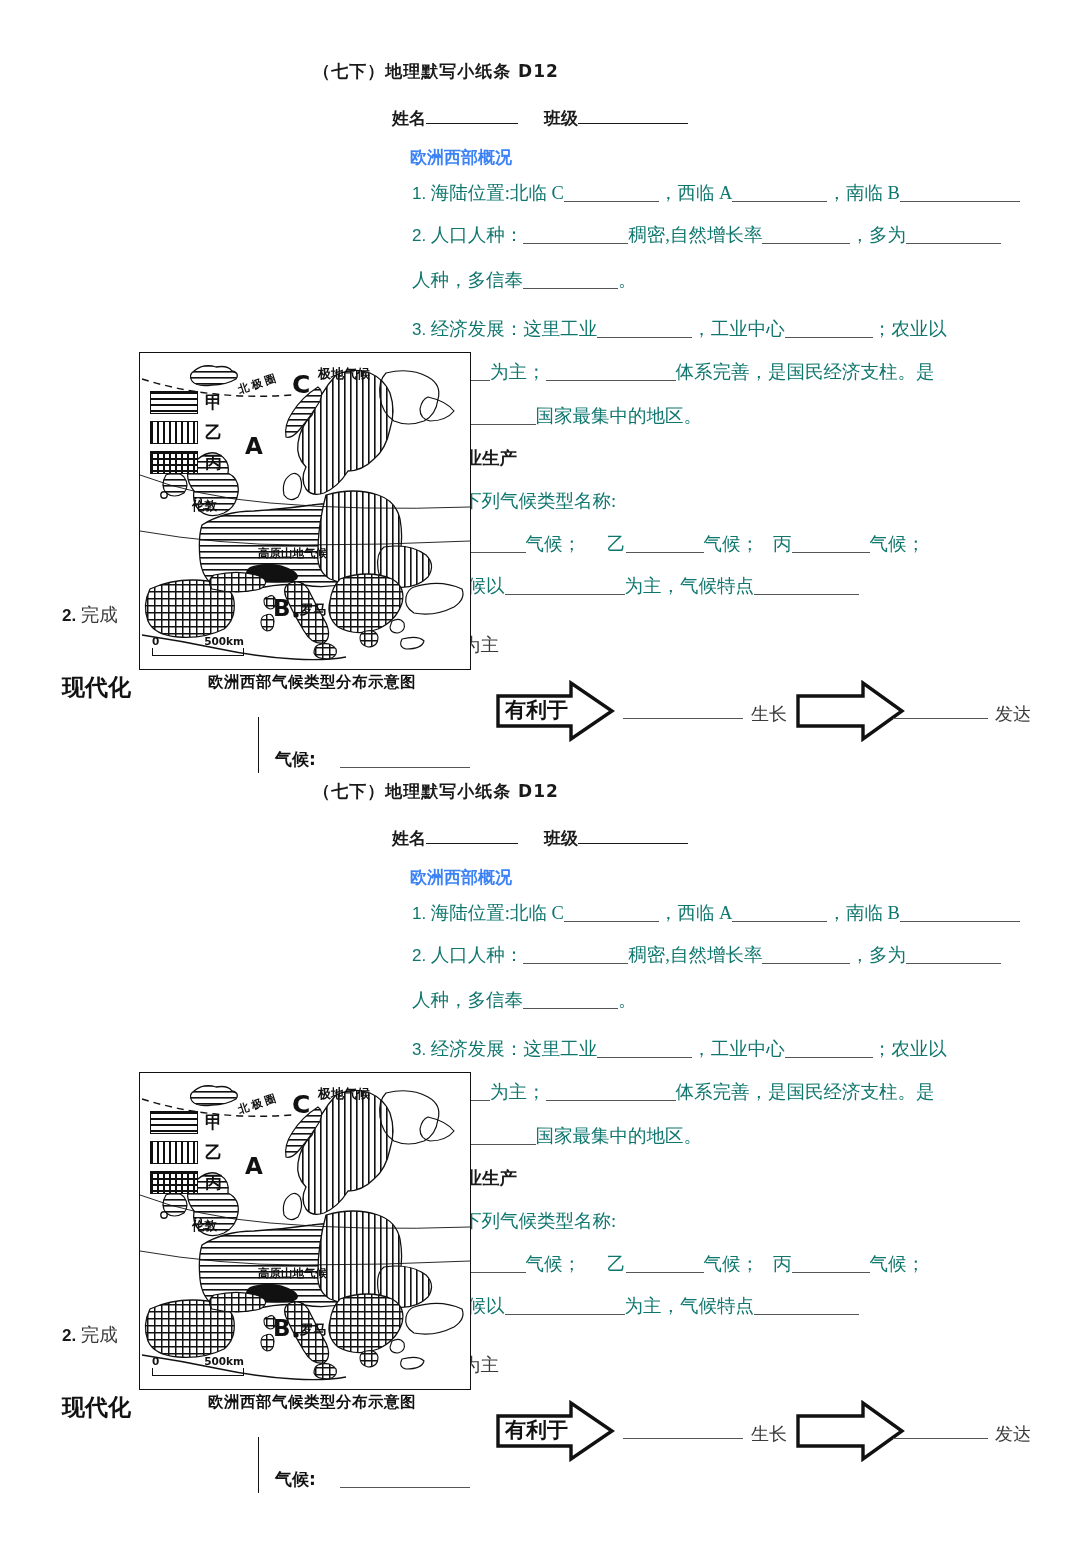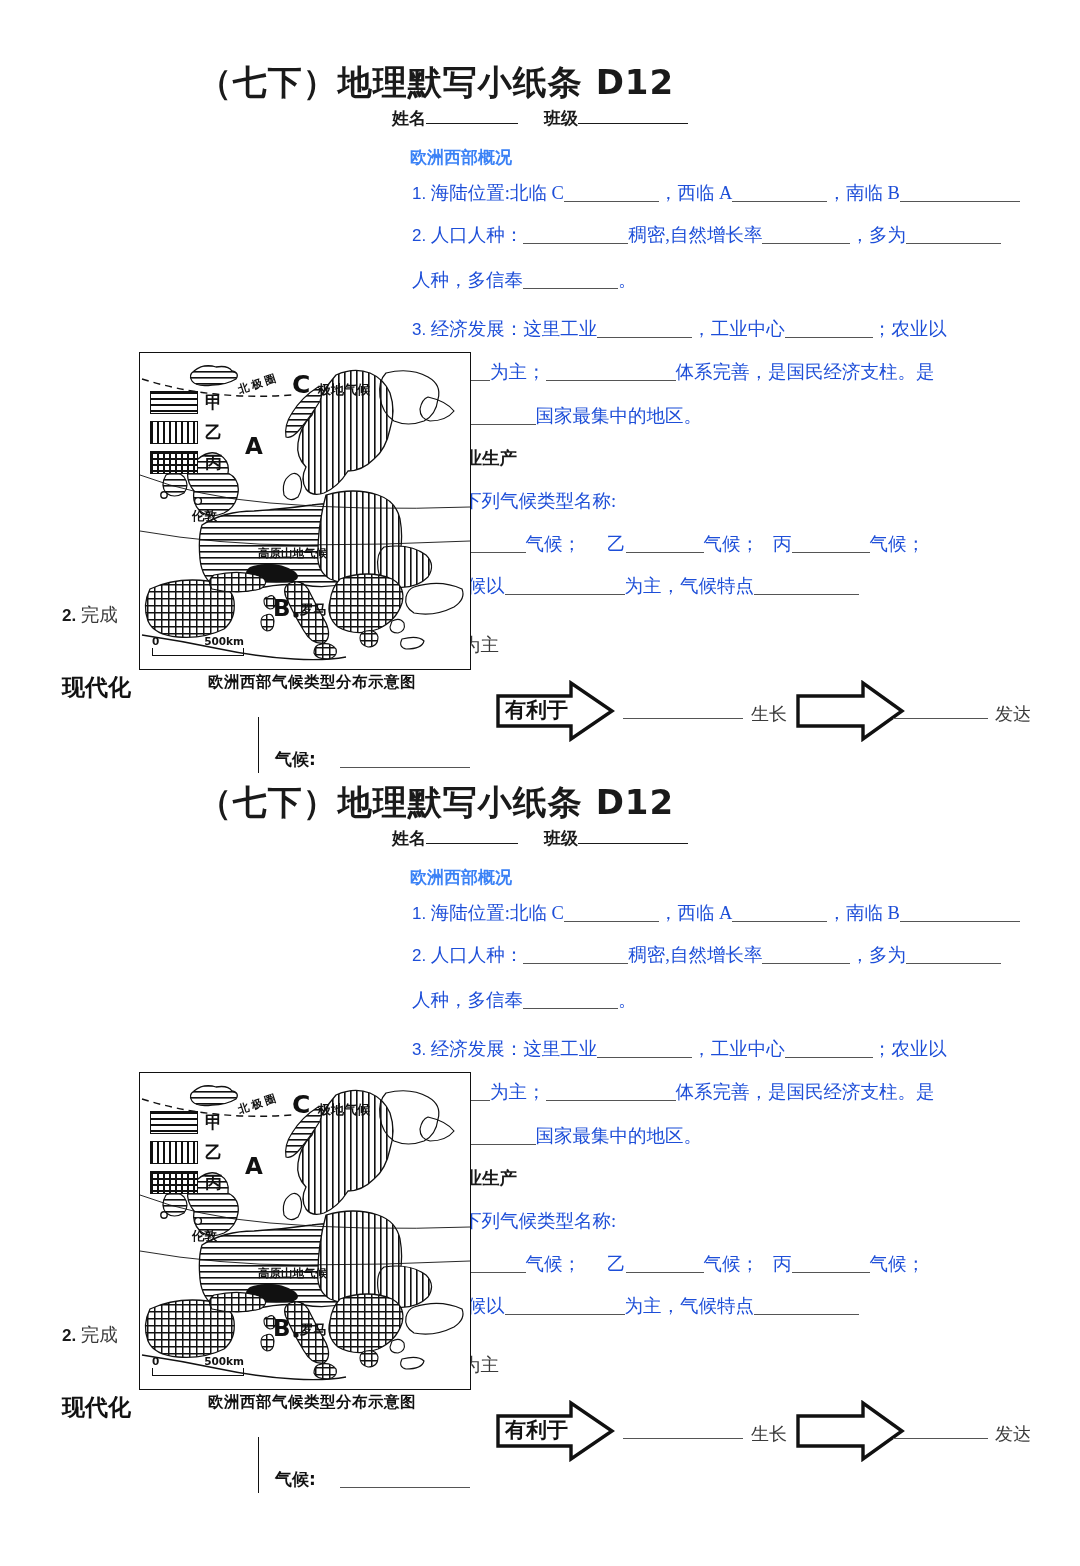--- a/index.html
+++ b/index.html
@@ -13,21 +13,21 @@
   }
   .sheet{position:absolute;left:0;width:1080px;height:720px;}
   .sheet.copy1{top:60px;}
   .sheet.copy2{top:780px;}
 
   
   .title{
     position:absolute;left:0;top:0;width:872px;
     text-align:center;
     font-family:"DejaVu Sans","Liberation Sans",sans-serif;
-    font-weight:bold;font-size:34px;letter-spacing:1px;
+    font-weight:bold;font-size:17px;letter-spacing:1px;
     color:#1a1a1a;
   }
   .namerow{
     position:absolute;left:0;top:47px;width:1080px;
     text-align:center;
     font-family:"DejaVu Sans","Liberation Sans",sans-serif;
     font-weight:bold;font-size:17px;
     color:#1a1a1a;
   }
   .namerow .u{border-bottom:1.5px solid #1a1a1a;display:inline-block;}
@@ -38,21 +38,21 @@
   .subhead{
     position:absolute;left:410px;top:86px;
     font-family:"DejaVu Sans","Liberation Sans",sans-serif;
     font-weight:bold;font-size:17px;color:#3b82f6;
   }
 
   
   .q{
     position:absolute;
     font-size:18.5px;
-    color:#1d4ed8;
+    color:#0f766e;
     white-space:nowrap;
     line-height:1;
   }
   .q .num{font-family:"Liberation Sans",sans-serif;font-size:17px;}
   .bl{
     display:inline-block;
     border-bottom:1.3px solid #555;
     vertical-align:-3px;
   } .b78{width:78px;}
   .b88{width:88px;} .b95{width:95px;} .b105{width:105px;}
@@ -104,22 +104,22 @@
       repeating-linear-gradient(to right,#111 0 1.6px,transparent 1.6px 6px),#fff;}
   .leglbl{
     margin-left:7px;
     font-family:"DejaVu Sans","Liberation Sans",sans-serif;
     font-weight:bold;font-size:17px;color:#111;
   }
   .maplbl{position:absolute;font-family:"DejaVu Sans","Liberation Sans",sans-serif;color:#111;}
   .lbl-A{left:105px;top:80px;font-size:23px;font-weight:bold;}
   .lbl-B{left:133px;top:242px;font-size:23px;font-weight:bold;}
   .lbl-C{left:152px;top:17px;font-size:25px;font-weight:bold;}
-  .lbl-polar{left:178px;top:28px;font-size:13px;font-weight:bold;}
-  .lbl-london{left:52px;top:155px;font-size:12.5px;font-weight:bold;}
+  .lbl-polar{left:178px;top:12px;font-size:13px;font-weight:bold;}
+  .lbl-london{left:52px;top:145px;font-size:12.5px;font-weight:bold;}
   .lbl-rome{left:160px;top:248px;font-size:13.5px;font-weight:bold;}
   .lbl-plateau{left:118px;top:193px;font-size:11.5px;font-weight:bold;}
   .lbl-arctic{
     left:96px;top:30px;font-size:11px;font-weight:bold;
     transform:rotate(-18deg);transform-origin:left top;
     letter-spacing:3px;
   }
   .scalebar{position:absolute;left:12px;top:282px;width:92px;}
   .scalebar .bar{height:7px;border:1.3px solid #111;border-top:none;}
   .scalebar .txt{

